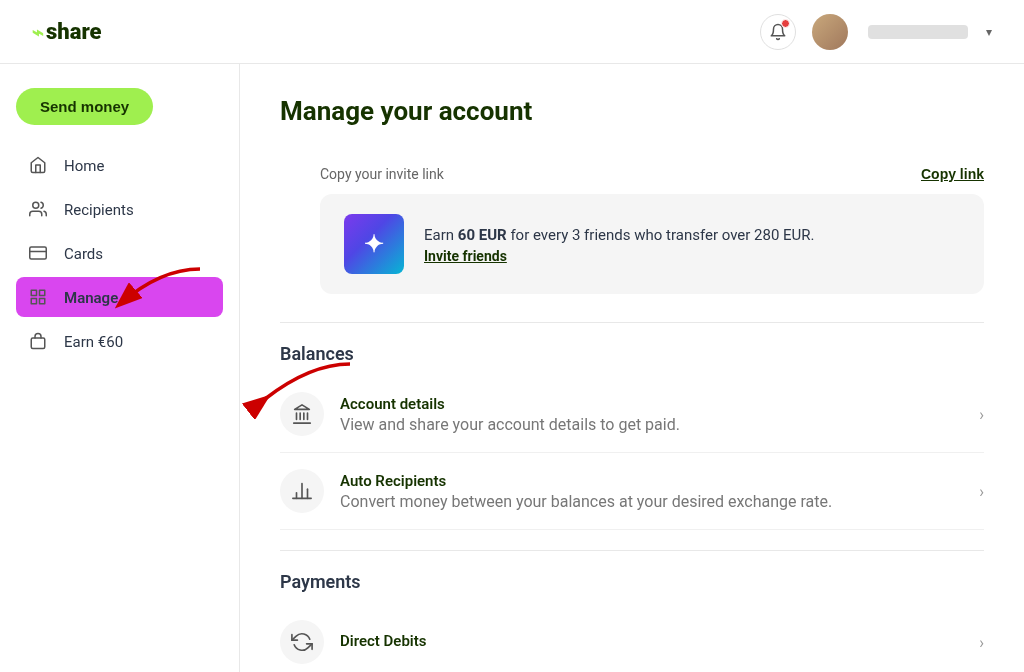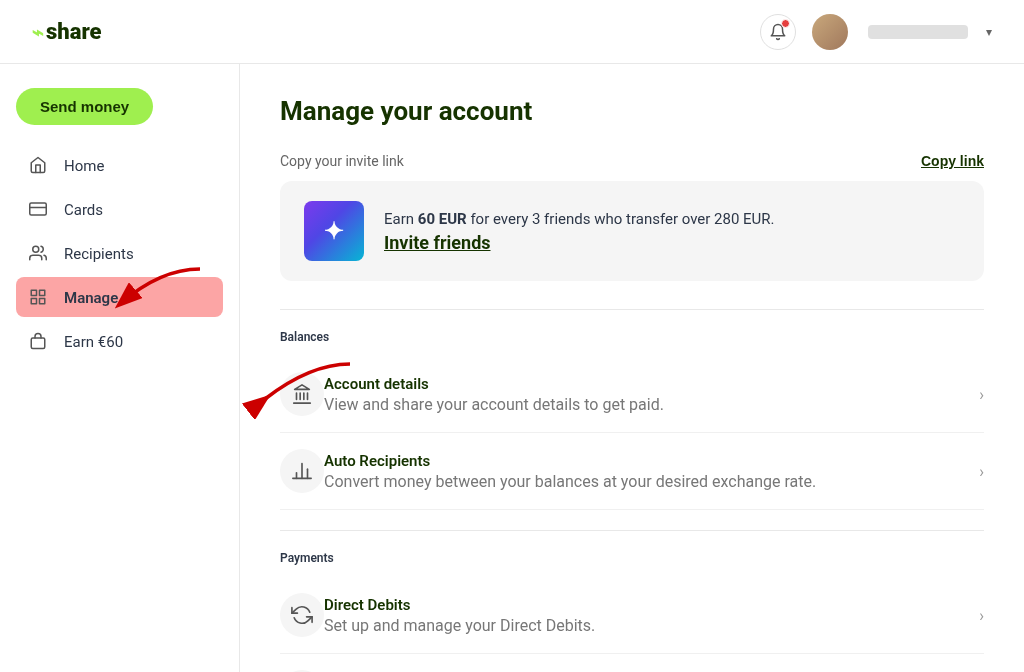--- a/index.html
+++ b/index.html
@@ -34,52 +34,52 @@
     .send-money-btn {
       background: #9fef4f; color: #163300; font-weight: 700; font-size: 15px;
       border: none; border-radius: 24px; padding: 10px 24px; cursor: pointer;
       margin-bottom: 16px; width: fit-content; white-space: nowrap;
     }
     .nav-item {
       display: flex; align-items: flex-end; gap: 16px; padding: 10px 12px;
       border-radius: 8px; cursor: pointer; font-size: 15px; color: #2d3748;
       text-decoration: none; transition: background 0.15s;
     }
-    .nav-item.active { background: #fca5a5; font-weight: 600; }
+    .nav-item.active { background: #d946ef; font-weight: 600; }
     .nav-icon { width: 20px; height: 20px; display: flex; align-items: center; justify-content: center; color: #555; flex-shrink: 0; }
 
     
     .main { flex: 1; overflow-y: auto; padding: 32px 40px; position: relative; }
-    .page-title { font-size: 26px; font-weight: 700; color: #163300; margin-bottom: 27px; }
-
-    
-    .invite-section { margin-bottom: 28px; }
+    .page-title { font-size: 26px; font-weight: 700; color: #163300; margin-bottom: 40px; }
+
+    
+    .invite-section { margin-bottom: 28px; margin-left: 40px; }
     .invite-header { display: flex; justify-content: space-between; align-items: center; margin-bottom: 12px; }
     .invite-header-label { font-size: 14px; color: #666; }
     .copy-link-btn { font-size: 14px; font-weight: 600; color: #163300; border: none; background: none; cursor: pointer; text-decoration: underline; }
     .invite-card {
       background: #f5f5f5; border-radius: 12px; padding: 20px 24px;
       display: flex; align-items: center; gap: 20px;
     }
     .invite-thumb {
       width: 60px; height: 60px; border-radius: 8px; flex-shrink: 0;
       background: linear-gradient(135deg, #7c3aed 0%, #4f46e5 40%, #06b6d4 100%);
       display: flex; align-items: center; justify-content: center;
     }
     .invite-text { font-size: 15px; color: #2d3748; }
     .invite-text strong { font-weight: 700; }
-    .invite-friends-link { display: block; margin-top: 4px; font-size: 18px; font-weight: 700; color: #163300; text-decoration: underline; cursor: pointer; }
-
-    
-    .section-label { font-size: 12px; font-weight: 600; color: #2d3748; margin-bottom: 12px; margin-top: 8px; }
+    .invite-friends-link { display: block; margin-top: 4px; font-size: 14px; font-weight: 700; color: #163300; text-decoration: underline; cursor: pointer; }
+
+    
+    .section-label { font-size: 18px; font-weight: 600; color: #2d3748; margin-bottom: 12px; margin-top: 8px; }
 
     
     .list-section { border-top: 1px solid #e8e8e8; padding-top: 12px; margin-bottom: 4px; }
     .list-item {
-      display: flex; align-items: center; 
+      display: flex; align-items: center; gap: 16px;
       padding: 16px 0; border-bottom: 1px solid #f0f0f0; cursor: pointer;
     }
     .list-icon {
       width: 44px; height: 44px; border-radius: 50%; background: #f5f5f5;
       display: flex; align-items: center; justify-content: center; flex-shrink: 0;
     }
     .list-icon svg { width: 22px; height: 22px; }
     .list-content { flex: 1; }
     .list-title { font-size: 15px; font-weight: 600; color: #163300; margin-bottom: 2px; }
     .list-desc { font-size: 16px; color: #777; }
@@ -118,37 +118,37 @@
           <path d="M3 9l9-7 9 7v11a2 2 0 0 1-2 2H5a2 2 0 0 1-2-2z"></path>
             <polyline points="9 22 9 12 15 12 15 22"></polyline>
         </svg>
       </span>
       <span>Home</span>
     </a>
 
     <a class="nav-item">
       <span class="nav-icon">
         <svg width="18" height="18" viewBox="0 0 24 24" fill="none" stroke="currentColor" stroke-width="2" stroke-linecap="round" stroke-linejoin="round">
-          <rect x="1" y="4" width="22" height="16" rx="2" ry="2"></rect>
-            <line x1="1" y1="10" x2="23" y2="10"></line>
-        </svg>
-      </span>
-      <span>Cards</span>
-    </a>
-
-    <a class="nav-item">
-      <span class="nav-icon">
-        <svg width="18" height="18" viewBox="0 0 24 24" fill="none" stroke="currentColor" stroke-width="2" stroke-linecap="round" stroke-linejoin="round">
           <path d="M17 21v-2a4 4 0 0 0-4-4H5a4 4 0 0 0-4 4v2"></path>
             <circle cx="9" cy="7" r="4"></circle>
             <path d="M23 21v-2a4 4 0 0 0-3-3.87"></path>
             <path d="M16 3.13a4 4 0 0 1 0 7.75"></path>
         </svg>
       </span>
       <span>Recipients</span>
+    </a>
+
+    <a class="nav-item">
+      <span class="nav-icon">
+        <svg width="18" height="18" viewBox="0 0 24 24" fill="none" stroke="currentColor" stroke-width="2" stroke-linecap="round" stroke-linejoin="round">
+          <rect x="1" y="4" width="22" height="16" rx="2" ry="2"></rect>
+            <line x1="1" y1="10" x2="23" y2="10"></line>
+        </svg>
+      </span>
+      <span>Cards</span>
     </a>
 
     <a class="nav-item active">
       <span class="nav-icon">
         <svg width="18" height="18" viewBox="0 0 24 24" fill="none" stroke="currentColor" stroke-width="2" stroke-linecap="round" stroke-linejoin="round">
           <rect x="3" y="3" width="7" height="7"></rect>
             <rect x="14" y="3" width="7" height="7"></rect>
             <rect x="3" y="14" width="7" height="7"></rect>
             <rect x="14" y="14" width="7" height="7"></rect>
         </svg>
@@ -251,21 +251,20 @@
       <div class="list-item">
         <div class="list-icon">
           <svg width="22" height="22" viewBox="0 0 24 24" fill="none" stroke="#555" stroke-width="1.8" stroke-linecap="round" stroke-linejoin="round">
             <polyline points="1 4 1 10 7 10"></polyline>
               <polyline points="23 20 23 14 17 14"></polyline>
             <path d="M20.49 9A9 9 0 0 0 5.64 5.64L1 10m22 4l-4.64 4.36A9 9 0 0 1 3.51 15"></path>
           </svg>
         </div>
         <div class="list-content">
           <div class="list-title">Direct Debits</div>
-          <div class="list-desc">Set up and manage your Direct Debits.</div>
         </div>
         <span class="list-chevron">›</span>
       </div>
 
       <div class="list-item">
         <div class="list-icon">
           
         </div>
 
       </div>

